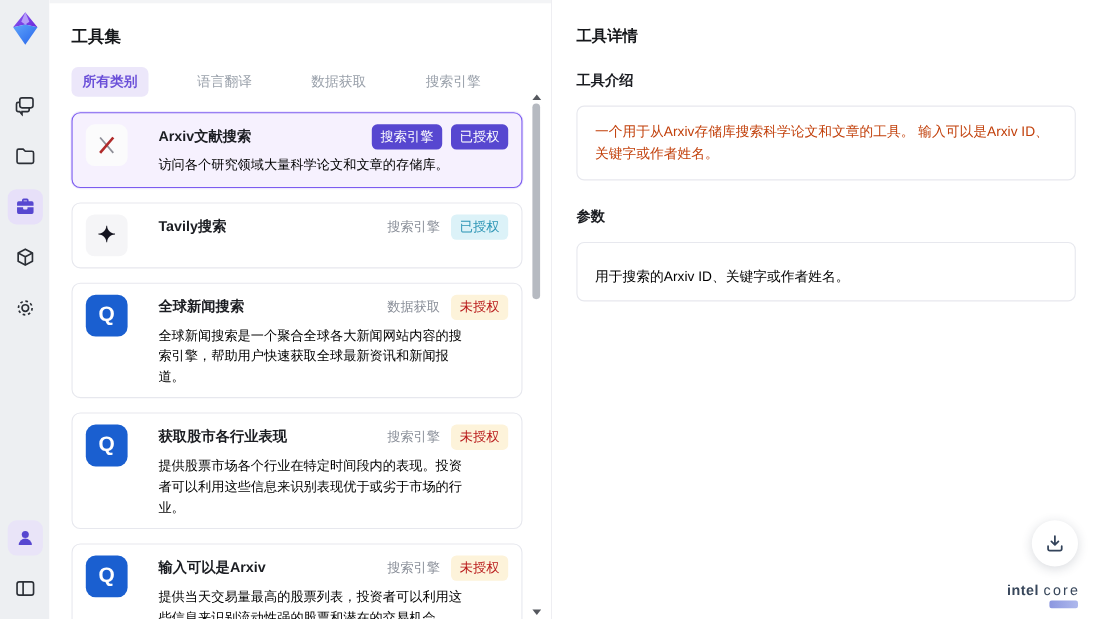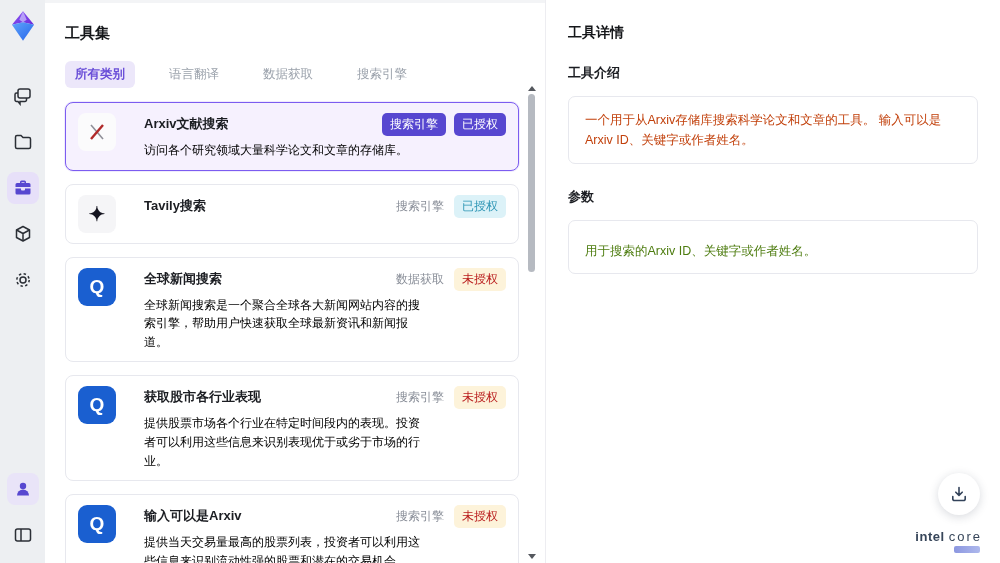--- a/index.html
+++ b/index.html
@@ -11,25 +11,25 @@
   .rail { width:45px; background:#edeff2; display:flex; flex-direction:column;
           align-items:center; padding:10px 0 12px; flex-shrink:0; }
   .rail .logo { width:30px; height:32px; margin-bottom:38px; }
   .rail-btn { width:32px; height:32px; display:flex; align-items:center; justify-content:center;
               border-radius:8px; margin-bottom:14px; cursor:pointer; }
   .rail-btn svg { display:block; }
   .rail-btn.active { background:#e7e0f9; }
   .rail-spacer { flex:1; }
 
   
-  .left-panel { width:501px; background:#fff; position:relative; padding:16px 26px 0 20px;
+  .left-panel { width:457px; background:#fff; position:relative; padding:16px 26px 0 20px;
                 border-right:1px solid #ededf1; flex-shrink:0; }
   .top-strip { position:absolute; top:0; left:0; right:0; height:3px; background:#f3f4f6; }
   .panel-title { font-size:15px; font-weight:bold; color:#15171a; margin:8px 0 18px; }
-  .tabs { display:flex; align-items:center; gap:24px; margin-bottom:14px; }
+  .tabs { display:flex; align-items:center; gap:34px; margin-bottom:14px; }
   .tab { font-size:12.5px; color:#9aa1ab; cursor:pointer; padding:5px 10px; border-radius:6px; }
   .tab.active { background:#ece7fa; color:#6a4fd8; font-weight:bold; }
 
   .cards { display:flex; flex-direction:column; gap:13px; }
   .card { border:1px solid #e7e8ee; border-radius:8px; background:#fff;
           padding:10px 12px; display:flex; gap:28px; cursor:pointer; }
   .card.selected { border:1.5px solid #7c5cf0; background:#f6f1fe;
                    box-shadow:0 0 0 1px rgba(124,92,240,.12); }
   .tool-icon { width:38px; height:38px; border-radius:8px; flex-shrink:0;
                display:flex; align-items:center; justify-content:center;
@@ -59,21 +59,21 @@
   .right-panel { flex:1; background:#fff; position:relative; padding:16px 22px 0; }
   .detail-title { font-size:14px; font-weight:bold; color:#15171a; margin:8px 0 22px; }
   .section-heading { font-size:13px; font-weight:bold; color:#1b1d22; margin-bottom:14px; }
   .detail-card { border:1px solid #e7e8ee; border-radius:7px; background:#fff;
                  padding:13px 16px; margin-bottom:24px; }
   .intro-text { font-size:12.5px; color:#c2410c; line-height:1.6; }
   .param-line { display:flex; align-items:baseline; gap:8px; }
   .param-name { font-size:13px; font-weight:bold; color:#1b1d22; }
   .param-type { font-size:12px; color:#9aa1ab; }
   .param-required { font-size:12px; color:#e5484d; }
-  .param-desc { font-size:12.5px; color:#4d7c0f; margin-top:9px; }
+  .param-desc { font-size:12.5px; color:#000000; margin-top:9px; }
 
   
   .fab { position:absolute; right:20px; bottom:48px; width:42px; height:42px; border-radius:50%;
          background:#fff; box-shadow:0 2px 10px rgba(40,50,70,.18); display:flex;
          align-items:center; justify-content:center; cursor:pointer; }
   .brand { position:absolute; right:18px; bottom:10px; }
   .brand-text { font-size:13px; color:#37465a; letter-spacing:.5px; }
   .brand-text .intel { font-weight:bold; }
   .brand-text .core { letter-spacing:2px; font-weight:normal; }
   .brand-bar { width:26px; height:7px; margin:2px 2px 0 auto; border-radius:2px;

